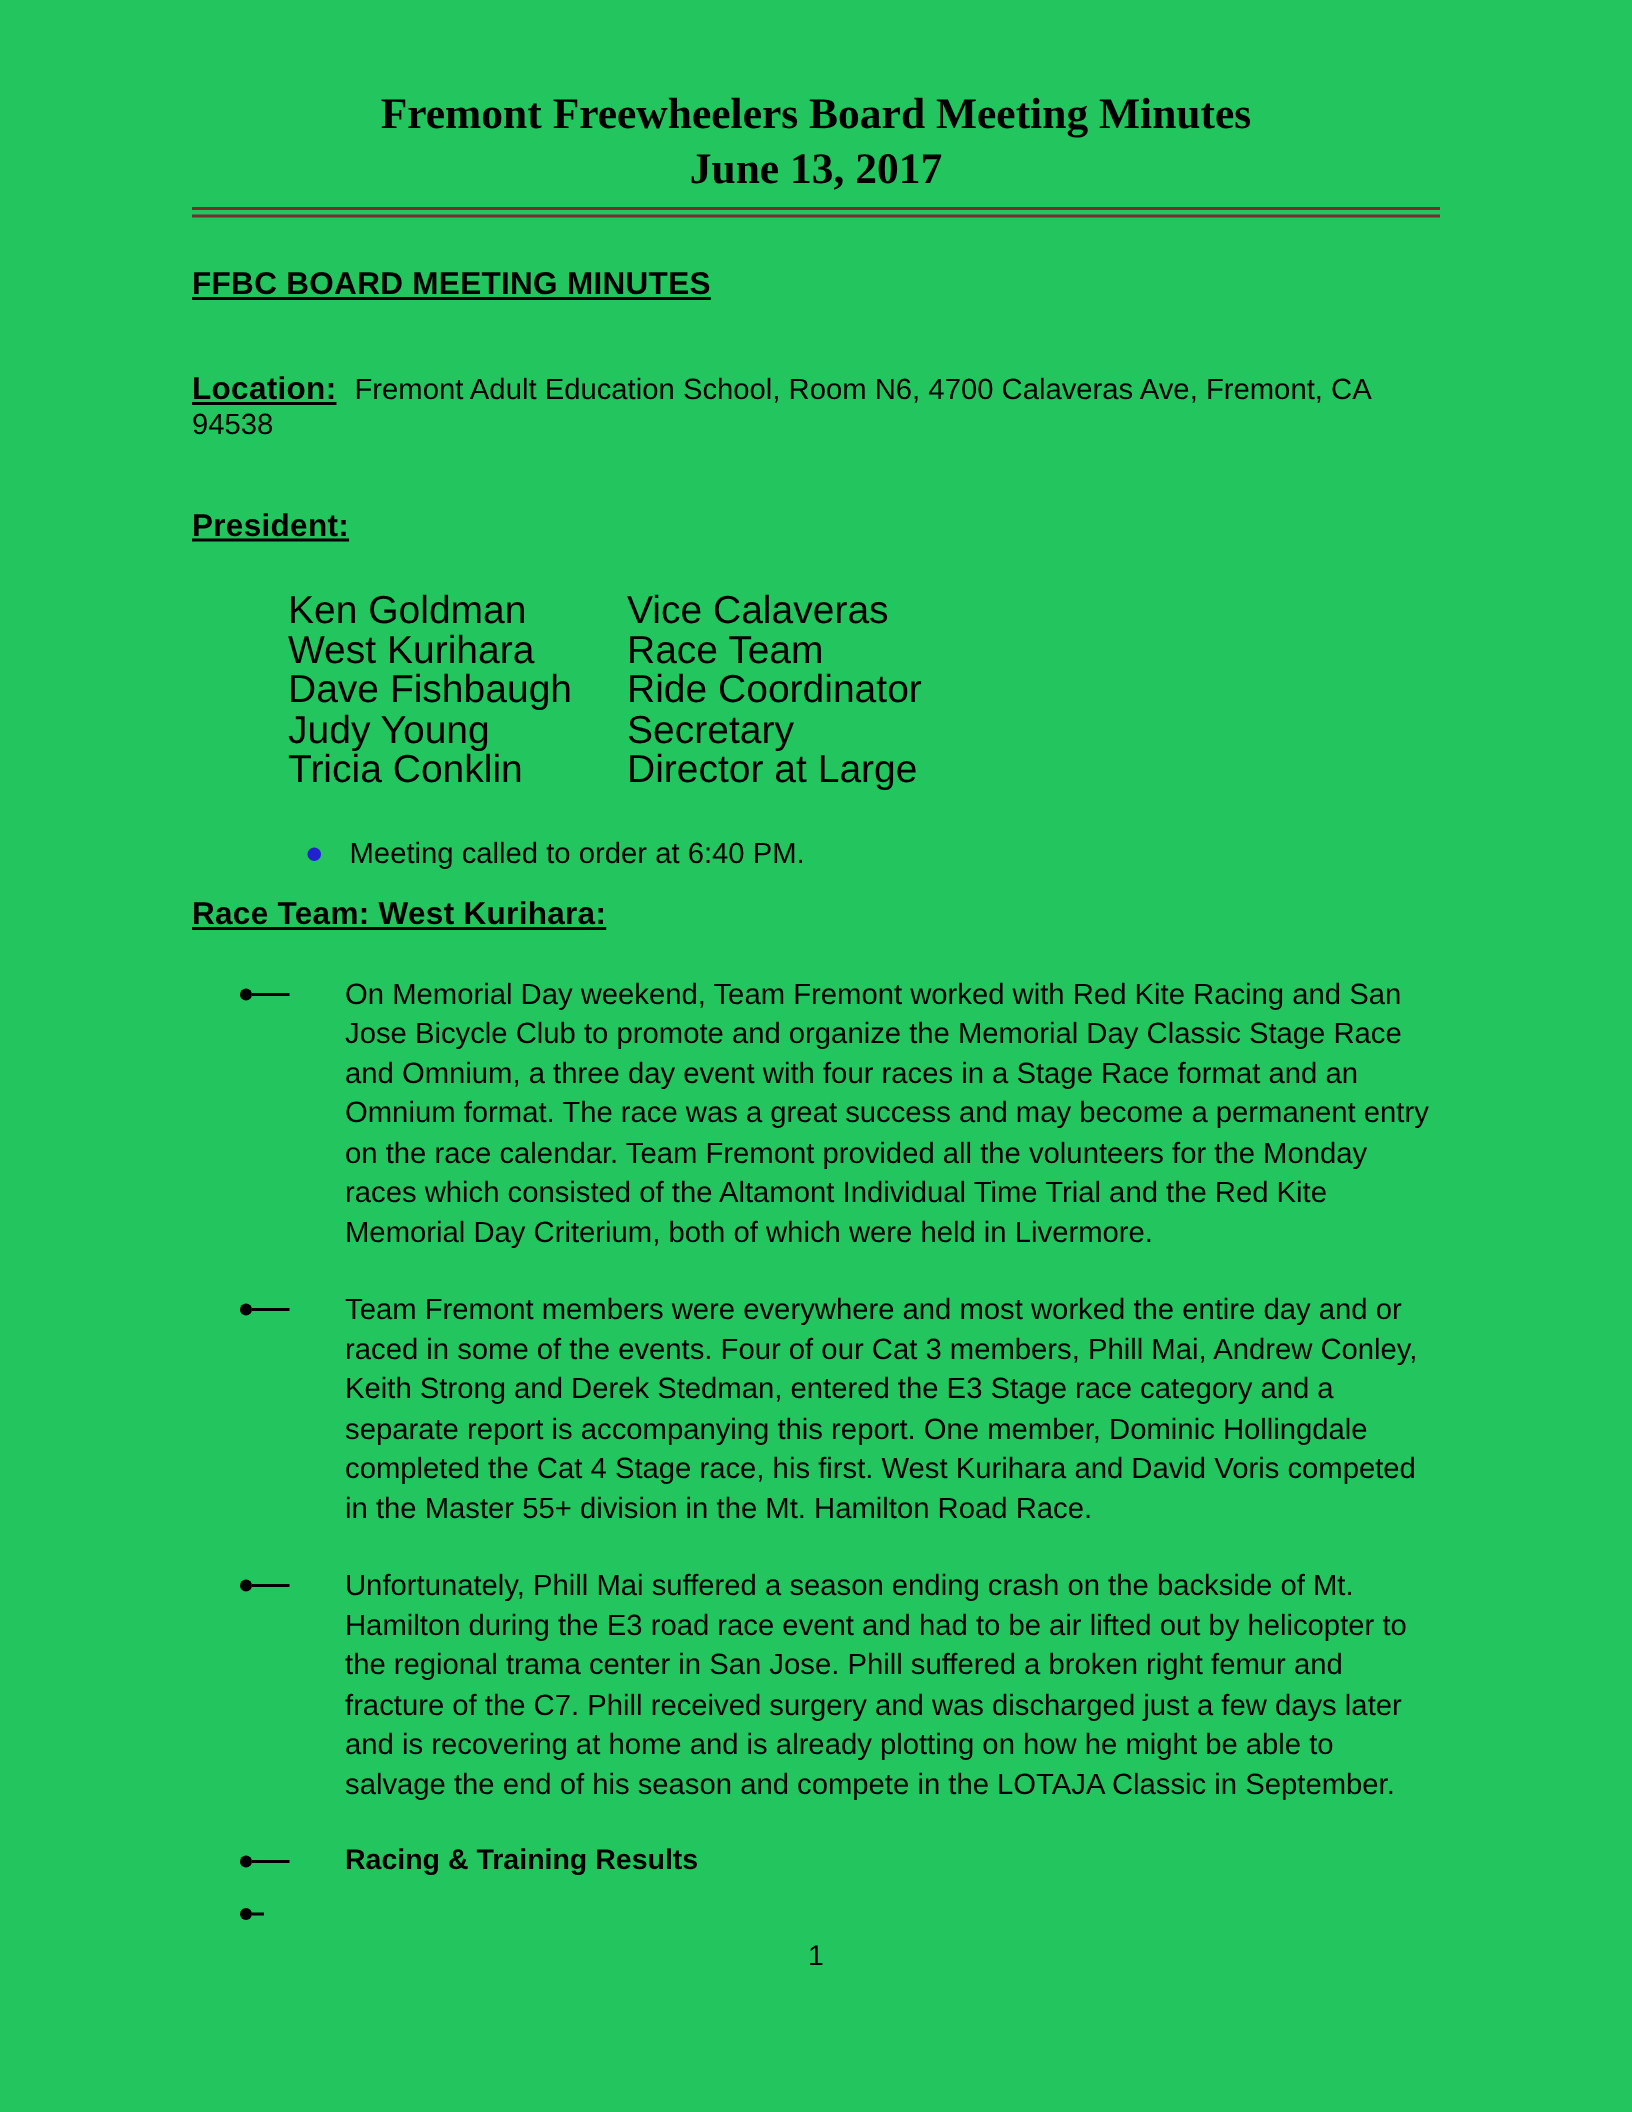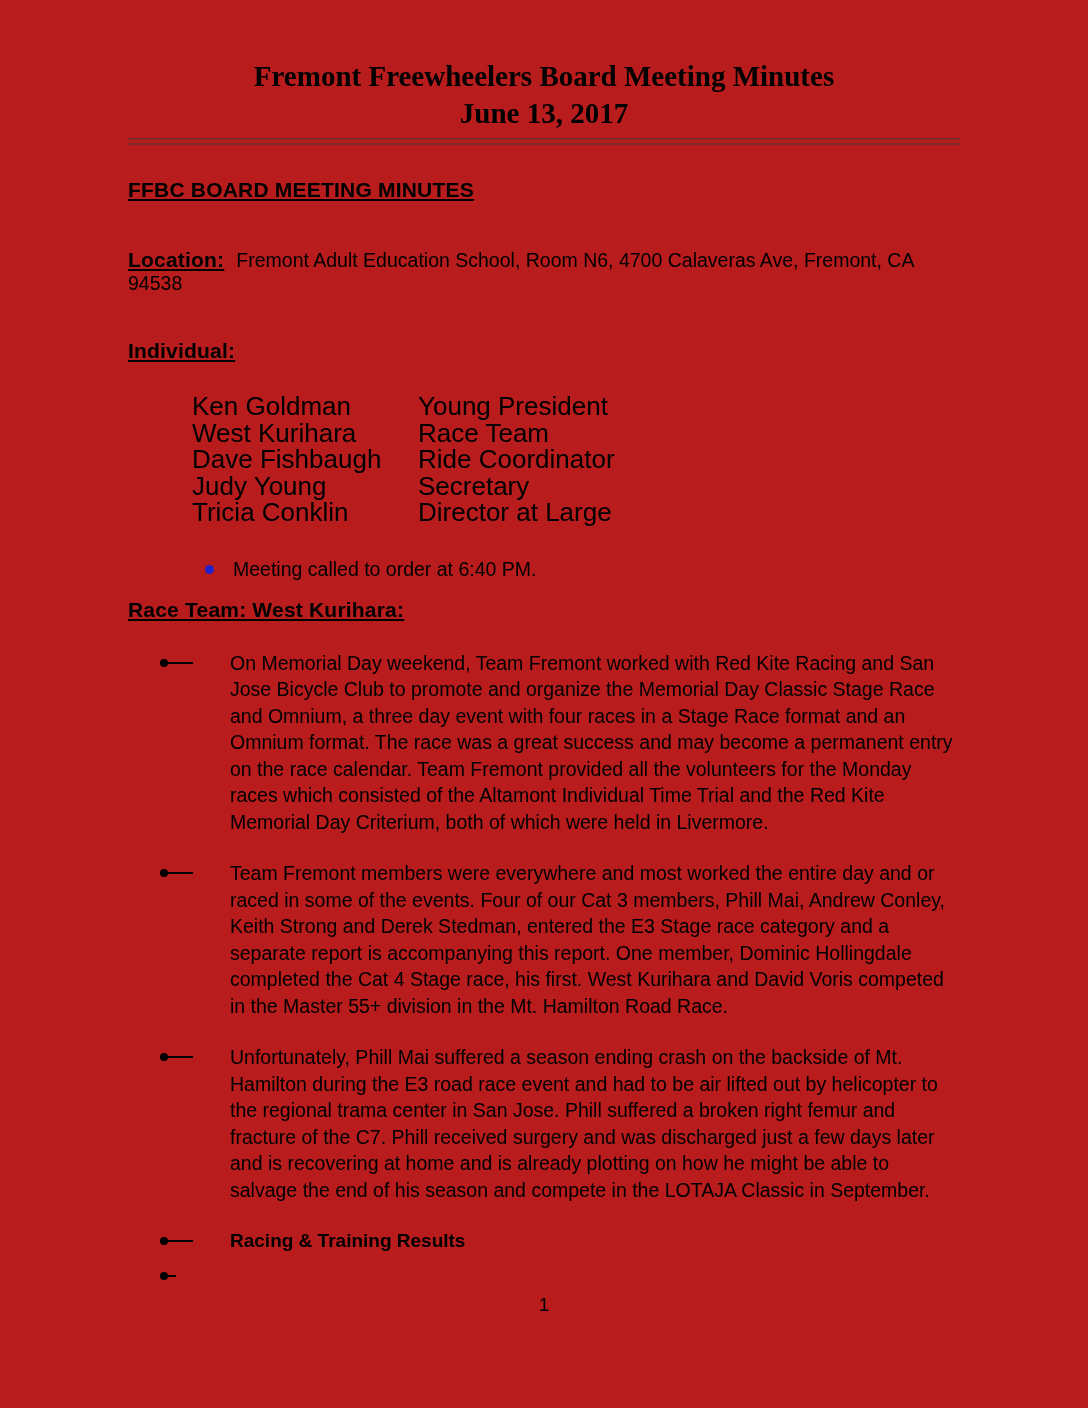--- a/index.html
+++ b/index.html
@@ -10,21 +10,21 @@
     font-family: "Liberation Sans", sans-serif;
     color: #000000;
     position: relative;
     overflow: hidden;
   }
   .page {
     position: absolute;
     top: 0; left: 0;
     width: 1088px;
     height: 1408px;
-    background: #b91c1c;
+    background: #22c55e;
     padding: 58px 128px 0 128px;
   }
   
   .title-block {
     text-align: center;
     font-family: "Liberation Serif", serif;
     font-weight: bold;
     font-size: 29px;
     line-height: 37px;
     color: #000000;
@@ -116,25 +116,25 @@
     <div>June 13, 2017</div>
   </div>
   <div class="title-divider"></div>
 
   <div class="section-heading h-ffbc">FFBC BOARD MEETING MINUTES</div>
 
   <div class="location-line">
     <span class="section-heading">Location:</span><span class="location-value">Fremont Adult Education School, Room N6, 4700 Calaveras Ave, Fremont, CA 94538</span>
   </div>
 
-  <div class="section-heading h-attendance">Individual:</div>
+  <div class="section-heading h-attendance">President:</div>
   <div class="attendance-list">
     <div class="attendance-row">
       <span class="attendee-name">Ken Goldman</span>
-      <span class="attendee-role">Young President</span>
+      <span class="attendee-role">Vice Calaveras</span>
     </div>
     <div class="attendance-row">
       <span class="attendee-name">West Kurihara</span>
       <span class="attendee-role">Race Team</span>
     </div>
     <div class="attendance-row">
       <span class="attendee-name">Dave Fishbaugh</span>
       <span class="attendee-role">Ride Coordinator</span>
     </div>
     <div class="attendance-row">

